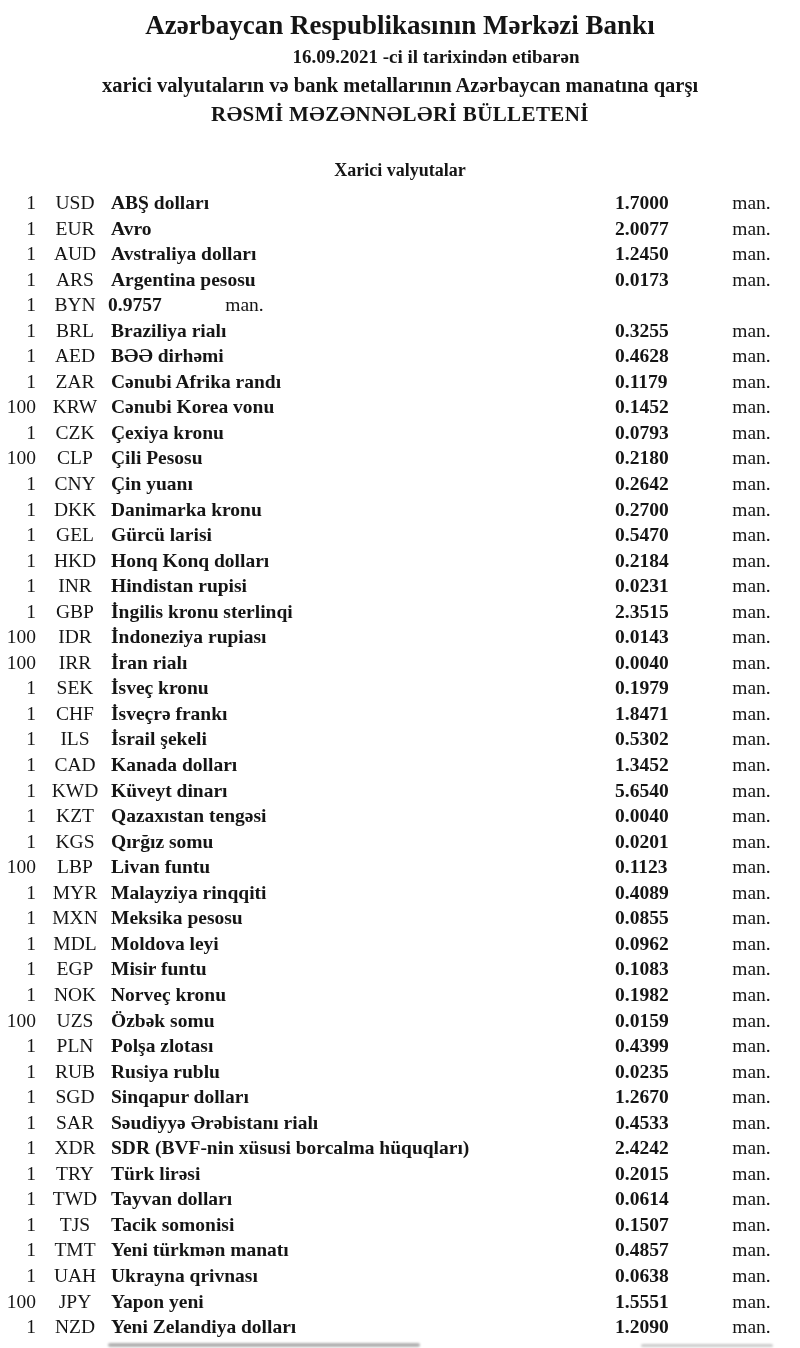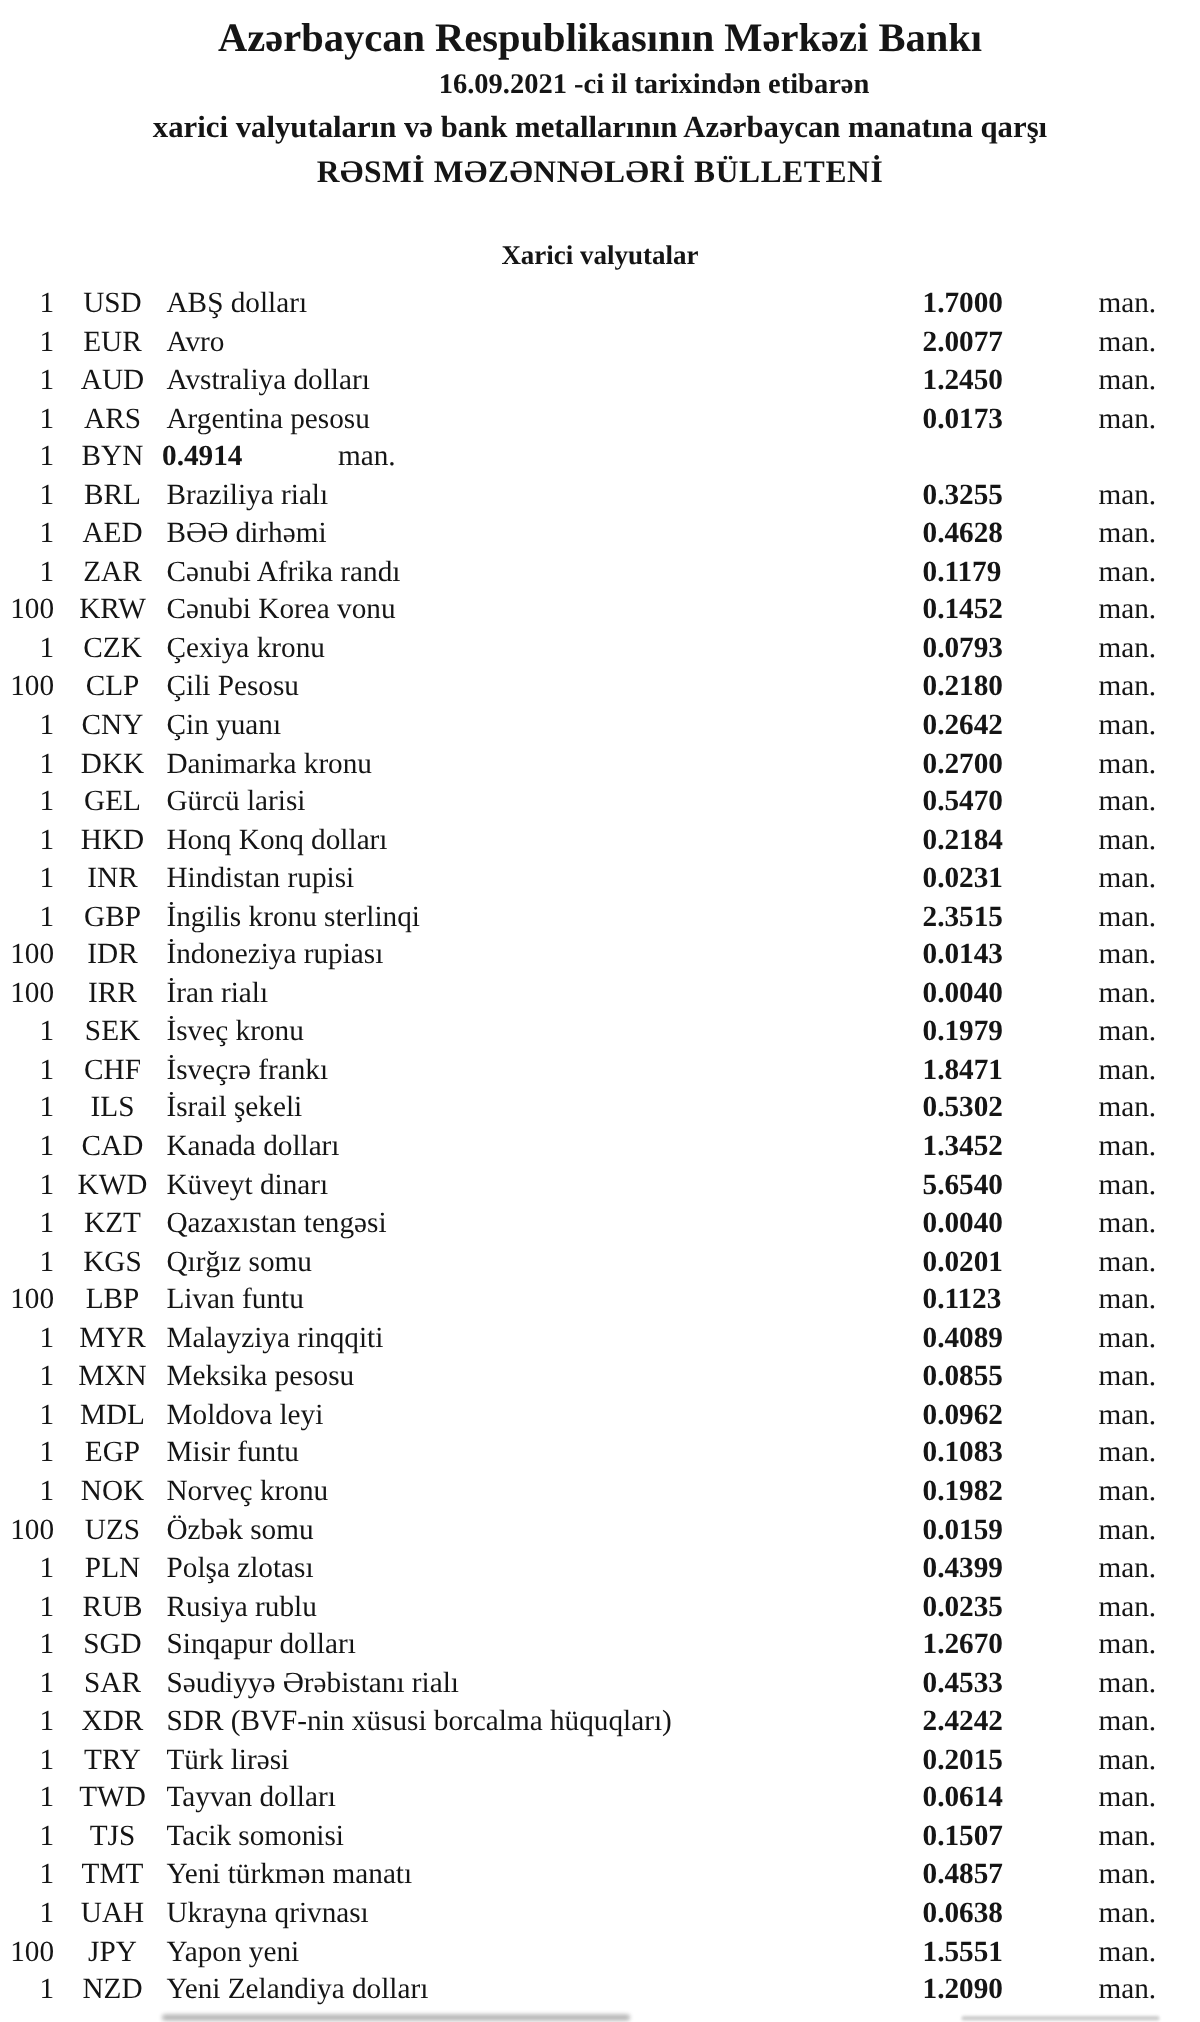--- a/index.html
+++ b/index.html
@@ -27,21 +27,21 @@
   .row {
     display: flex;
     align-items: baseline;
     height: 25.56px;
     line-height: 25.56px;
     font-size: 19.5px;
     padding-right: 27px;
   }
   .qty  { width: 36px;  text-align: right; flex: none; }
   .code { width: 66px;  text-align: center; margin-left: 6px; flex: none; }
-  .name { flex: 1; padding-left: 3px; white-space: nowrap; overflow: hidden; }
+  .name { flex: 1; padding-left: 3px; white-space: nowrap; overflow: hidden; font-weight: bold; }
   .rate { width: 100px; font-weight: bold; flex: none; }
   .man  { width: 58px;  padding-left: 15px; text-align: center; flex: none; box-sizing: border-box; }
   .cutoff {
     position: absolute;
     background: #474747;
     border-radius: 2px;
   }
   .cutoff-left  { left: 108px; width: 312px; top: 1343px; height: 4px; opacity: 0.42; filter: blur(1.3px); }
   .cutoff-right { left: 641px; width: 132px; top: 1344px; height: 3px; opacity: 0.28; filter: blur(1.2px); }
 </style>
@@ -85,21 +85,21 @@
     <span class="qty">1</span>
     <span class="code">ARS</span>
     <span class="name">Argentina pesosu</span>
     <span class="rate">0.0173</span>
     <span class="man">man.</span>
   </div>
 
   <div class="row">
     <span class="qty">1</span>
     <span class="code">BYN</span>
-    <span class="rate">0.4914</span>
+    <span class="rate">0.9757</span>
     <span class="man">man.</span>
   </div>
 
   <div class="row">
     <span class="qty">1</span>
     <span class="code">BRL</span>
     <span class="name">Braziliya rialı</span>
     <span class="rate">0.3255</span>
     <span class="man">man.</span>
   </div>

